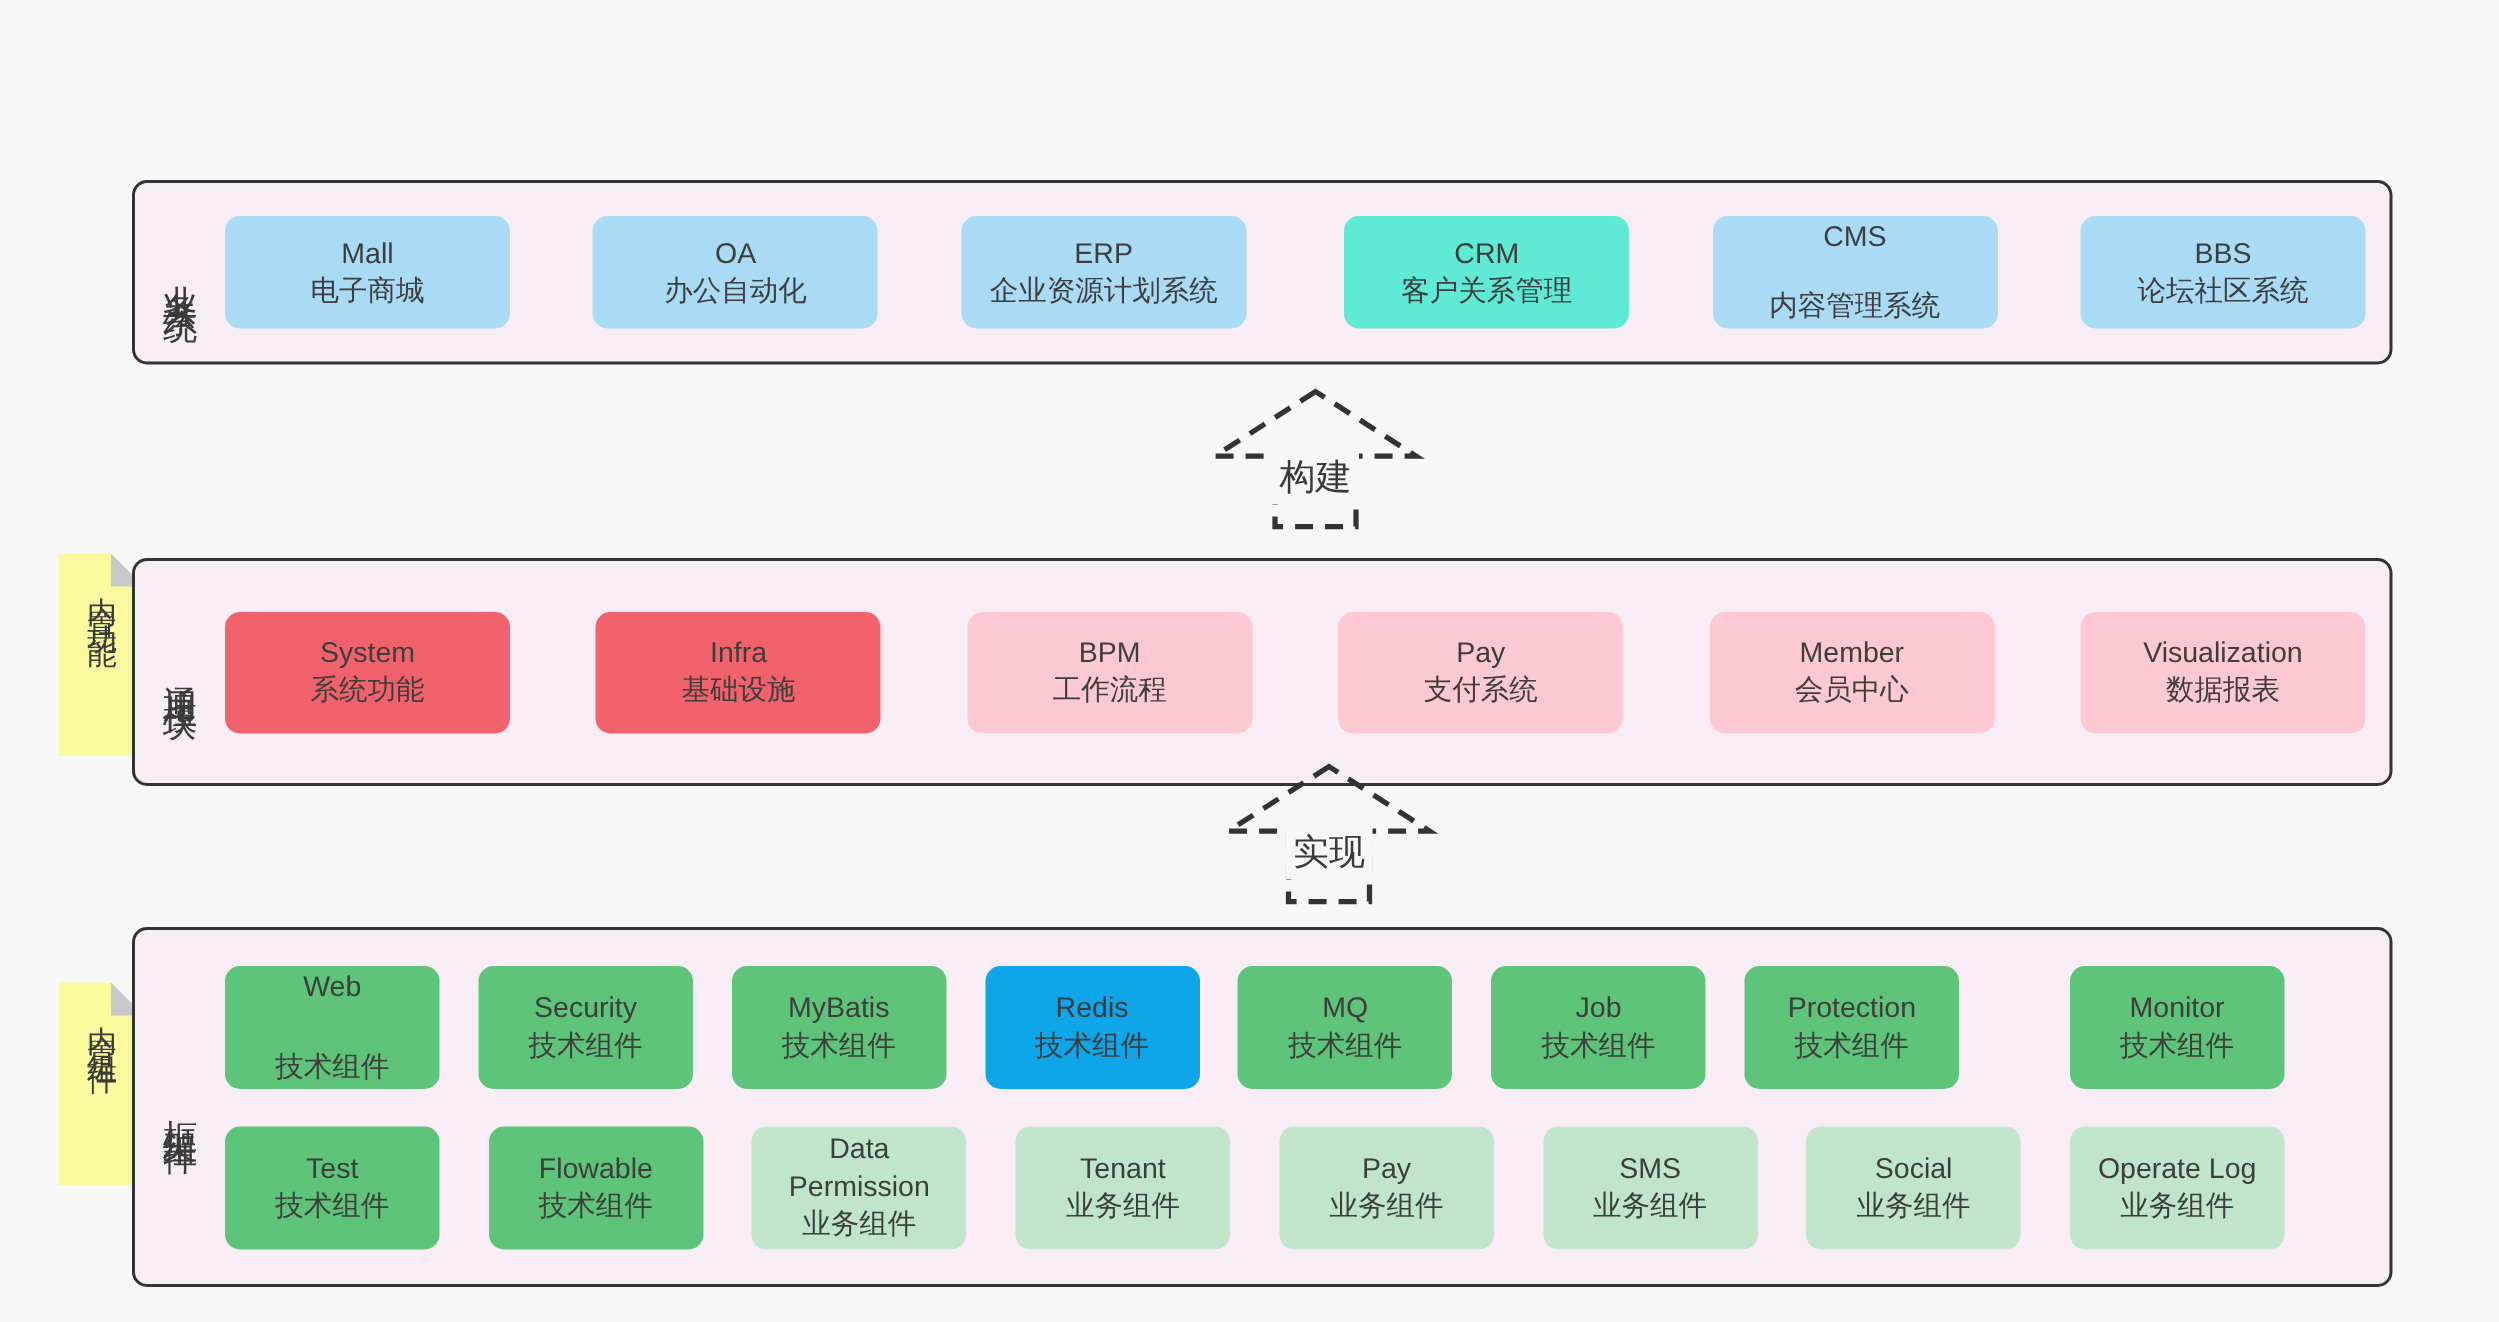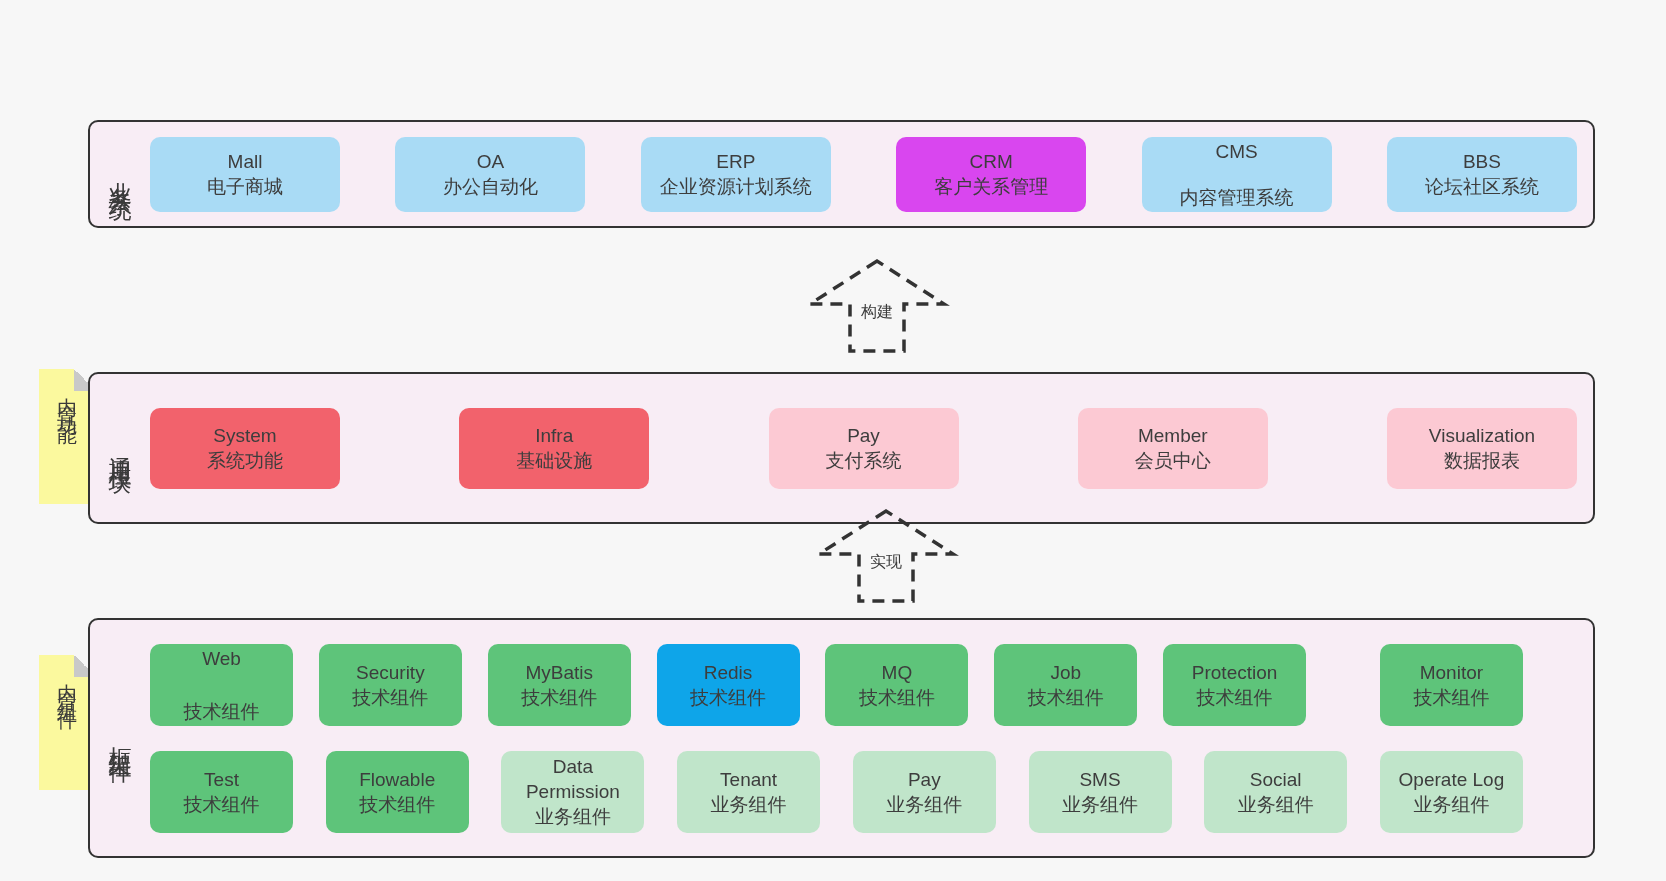--- a/index.html
+++ b/index.html
@@ -11,21 +11,21 @@
     overflow:hidden;
   }
   .band {
     position:absolute; left:88px; width:1507px; box-sizing:border-box;
     background:var(--band-bg,#f8edf5);
     border:2px solid var(--line,#333);
     border-radius:10px;
     display:flex; align-items:center;
     z-index:2;
   }
-  .band-1 { top:120px; height:108px; }
+  .band-1 { top:120px; height:123px; }
   .band-2 { top:372px; height:152px; }
   .band-3 { top:618px; height:240px; }
   .label-col { width:60px; display:flex; justify-content:center; flex:0 0 60px; }
   .band-label {
     writing-mode:vertical-lr; text-orientation:upright;
     font-size:23px; letter-spacing:5px; line-height:1; color:#3a3a3a;
   }
   .boxes { flex:1 1 auto; display:flex; flex-direction:column; gap:25px; padding-right:16px; }
   .band-3 .boxes { padding-right:70px; }
   .box-row { display:flex; justify-content:space-between; }
@@ -53,21 +53,21 @@
     background:linear-gradient(to bottom left,
       var(--page-bg,#f7f7f7) 0 50%, var(--note-fold,#c9c9c9) 50% 100%);
   }
   .arrow { position:absolute; width:150px; height:100px; z-index:3; }
   .arrow-1 { left:802px; top:256px; }
   .arrow-2 { left:811px; top:506px; }
   .arrow svg { position:absolute; left:0; top:0; }
   .arrow-label {
     position:absolute; left:50%; top:44px; transform:translateX(-50%);
     background:var(--page-bg,#f7f7f7); padding:2px 5px;
-    font-size:16px; white-space:nowrap; color:#3a3a3a;
+    font-size:24px; white-space:nowrap; color:#3a3a3a;
   }
 </style>
 </head>
 <body>
 
 <div class="page">
 
   <div class="note note-2">
     <span class="note-text">内置功能</span>
   </div>
@@ -86,21 +86,21 @@
             <div>电子商城</div>
           </div>
           <div class="box" style="background: rgb(169, 219, 245);">
             <div>OA</div>
             <div>办公自动化</div>
           </div>
           <div class="box" style="background: rgb(169, 219, 245);">
             <div>ERP</div>
             <div>企业资源计划系统</div>
           </div>
-          <div class="box" style="background: #d946ef; margin-left: 10px;">
+          <div class="box" style="background: #5eead4; margin-left: 10px;">
             <div>CRM</div>
             <div>客户关系管理</div>
           </div>
           <div class="box" style="background: rgb(169, 219, 245); gap: 21px;">
             <div>CMS</div>
             <div>内容管理系统</div>
           </div>
           <div class="box" style="background: rgb(169, 219, 245);">
             <div>BBS</div>
             <div>论坛社区系统</div>
@@ -124,20 +124,24 @@
         <div class="box-row">
           <div class="box" style="background: rgb(242, 98, 108);">
             <div>System</div>
             <div>系统功能</div>
           </div>
           <div class="box" style="background: rgb(242, 98, 108);">
             <div>Infra</div>
             <div>基础设施</div>
           </div>
           <div class="box" style="background: rgb(252, 201, 211);">
+            <div>BPM</div>
+            <div>工作流程</div>
+          </div>
+          <div class="box" style="background: rgb(252, 201, 211);">
             <div>Pay</div>
             <div>支付系统</div>
           </div>
           <div class="box" style="background: rgb(252, 201, 211);">
             <div>Member</div>
             <div>会员中心</div>
           </div>
           <div class="box" style="background: rgb(252, 201, 211);">
             <div>Visualization</div>
             <div>数据报表</div>

